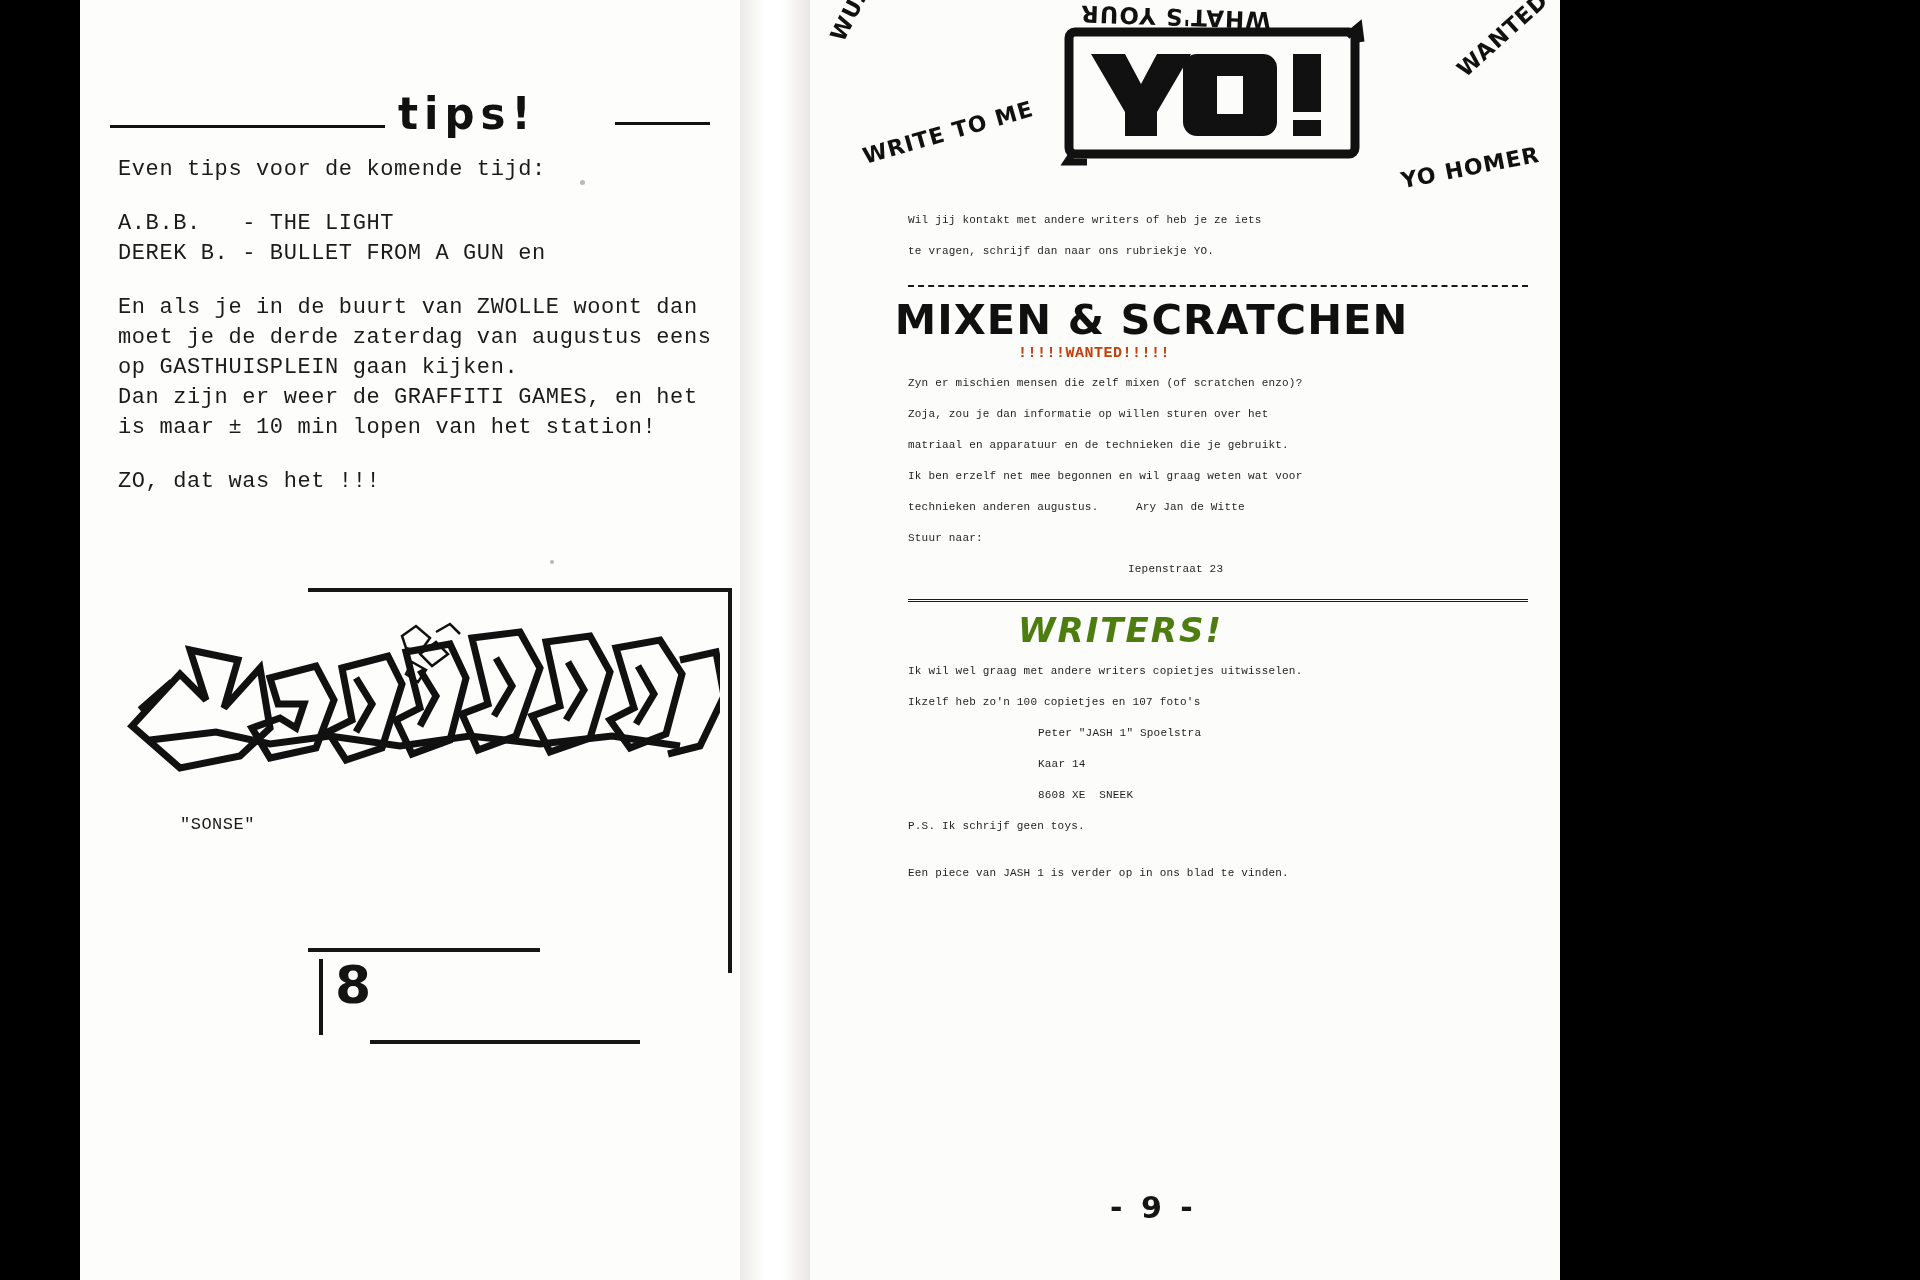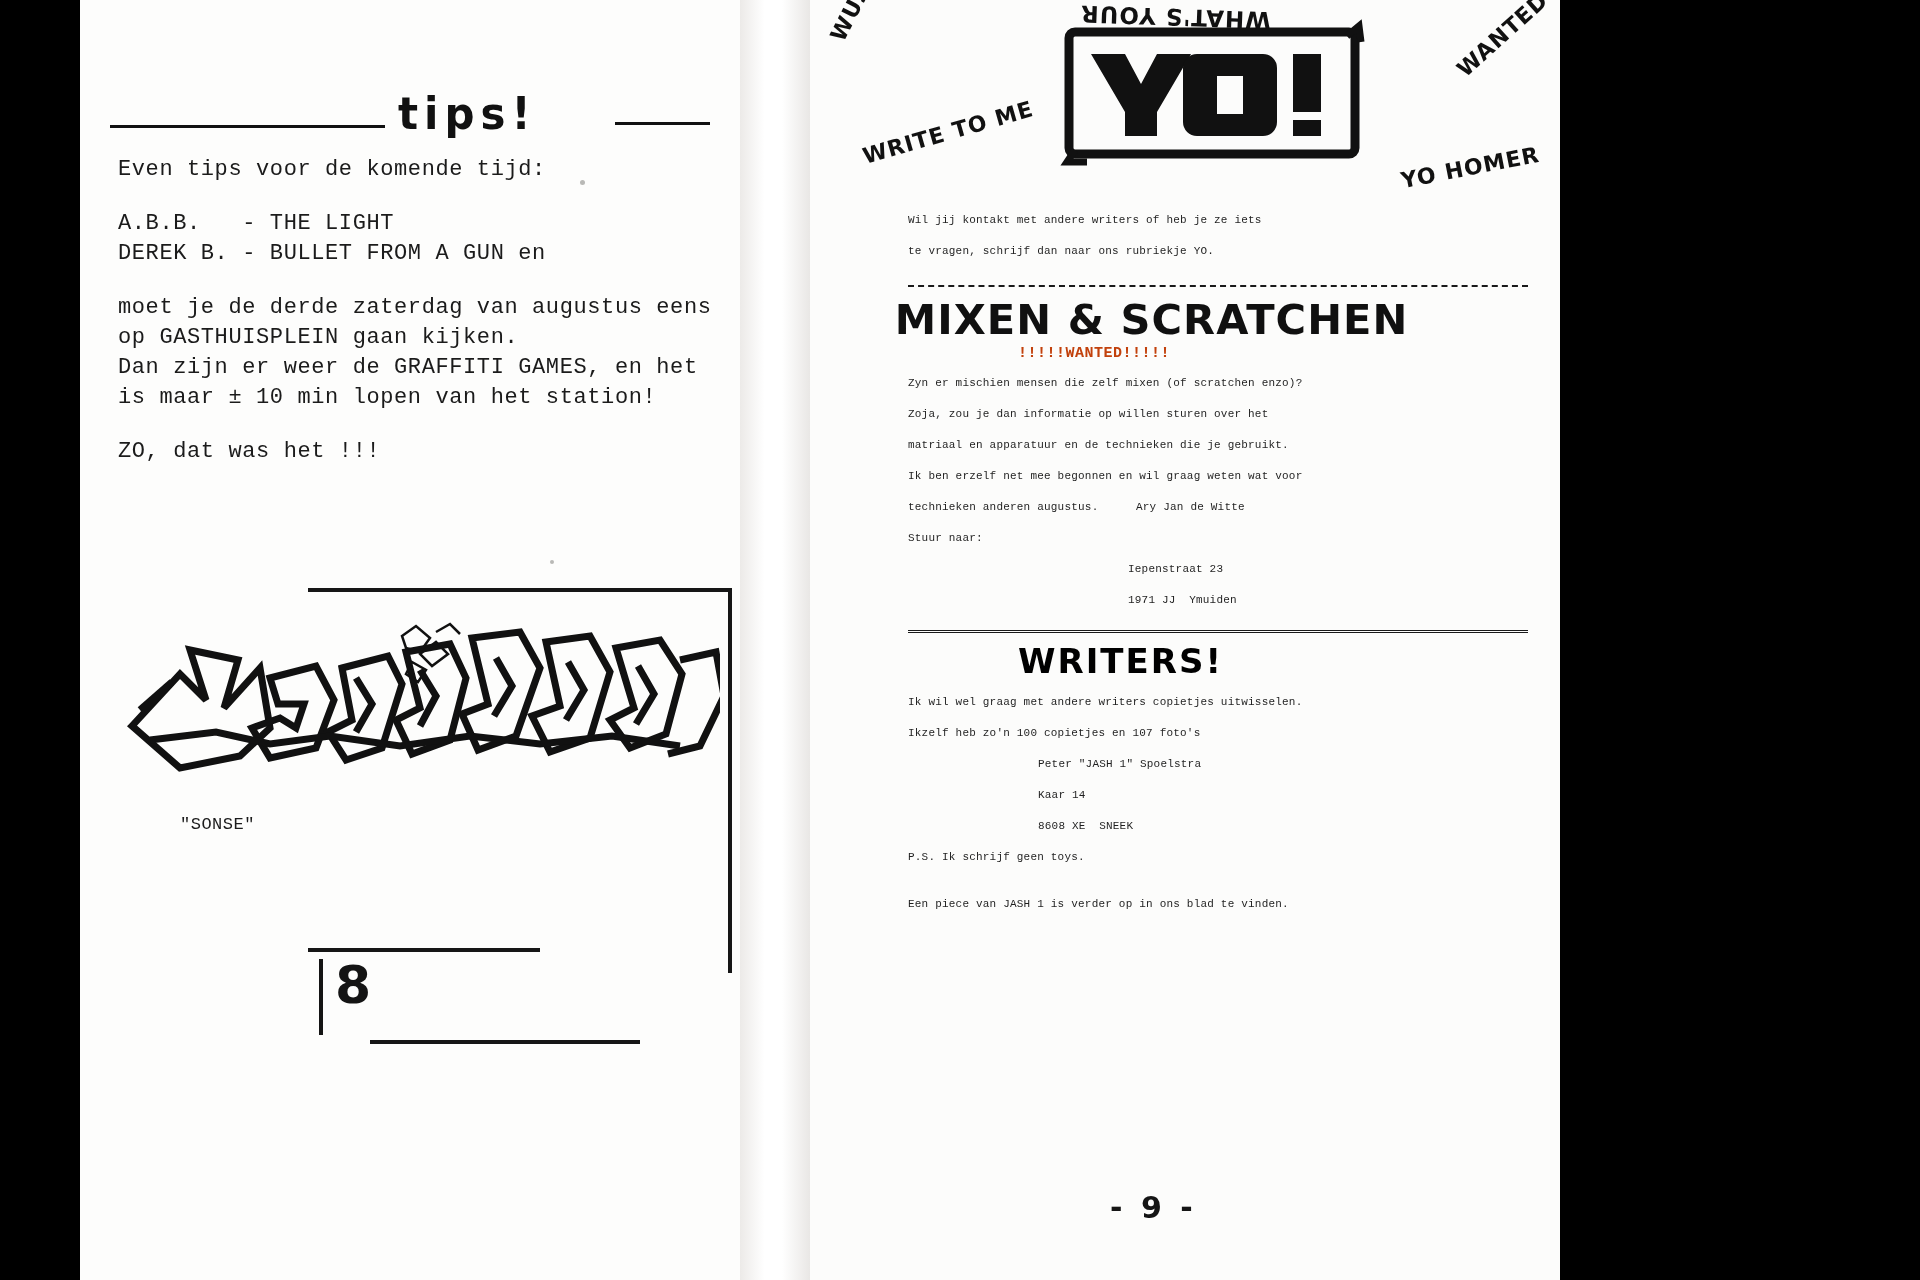--- a/index.html
+++ b/index.html
@@ -274,22 +274,23 @@
     font-weight: 700;
     color: #c2410c;
     letter-spacing: 0.5px;
     margin: 2px 0 6px 110px;
   }
   .writers-title {
     font-family: "DejaVu Sans", sans-serif;
     font-size: 34px;
     font-weight: 700;
     letter-spacing: 2px;
-    color: #000000;
+    color: #4d7c0f;
     margin: 4px 0 6px 110px;
+    font-style: italic;
   }
   .addr { margin-left: 130px; }
   .addr2 { margin-left: 130px; }
   .pagenum-right {
     position: absolute;
     left: 300px;
     top: 1190px;
     font-family: "DejaVu Sans", sans-serif;
     font-size: 30px;
     font-weight: 700;
@@ -316,20 +317,21 @@
         <div class="tips-word">tips!</div>
       </div>
 
       <div class="left-body">
         <div class="blk tw">Even tips voor de komende tijd:</div>
         <div class="blk">
           <div class="tw">A.B.B.   - THE LIGHT</div>
           <div class="tw">DEREK B. - BULLET FROM A GUN en</div>
         </div>
         <div class="blk">
+          <div class="tw">En als je in de buurt van ZWOLLE woont dan</div>
           <div class="tw">moet je de derde zaterdag van augustus eens</div>
           <div class="tw">op GASTHUISPLEIN gaan kijken.</div>
           <div class="tw">Dan zijn er weer de GRAFFITI GAMES, en het</div>
           <div class="tw">is maar ± 10 min lopen van het station!</div>
         </div>
         <div class="blk tw">ZO, dat was het !!!</div>
       </div>
 
       <div class="hr-thick-1"></div>
       <div class="vrule"></div>
@@ -422,21 +424,20 @@
           <div class="tw-r">Zoja, zou je dan informatie op willen sturen over het</div>
           <div class="tw-r">matriaal en apparatuur en de technieken die je gebruikt.</div>
           <div class="tw-r">Ik ben erzelf net mee begonnen en wil graag weten wat voor</div>
           <div class="tw-r">technieken anderen augustus.</div>
         </div>
 
         <div style="position:relative;">
           <div class="tw-r">Stuur naar:</div>
           <div class="tw-r addr" style="position:absolute; left:8px; top:-31px; margin-left:220px;">Ary Jan de Witte</div>
           <div class="tw-r addr" style="margin-left:220px;">Iepenstraat 23</div>
-          <div class="tw-r addr" style="margin-left:220px;">1971 JJ  Ymuiden</div>
         </div>
 
         <div class="eqline"></div>
 
         <div class="writers-title">WRITERS!</div>
         <div>
           <div class="tw-r">Ik wil wel graag met andere writers copietjes uitwisselen.</div>
           <div class="tw-r">Ikzelf heb zo'n 100 copietjes en 107 foto's</div>
         </div>
         <div>

